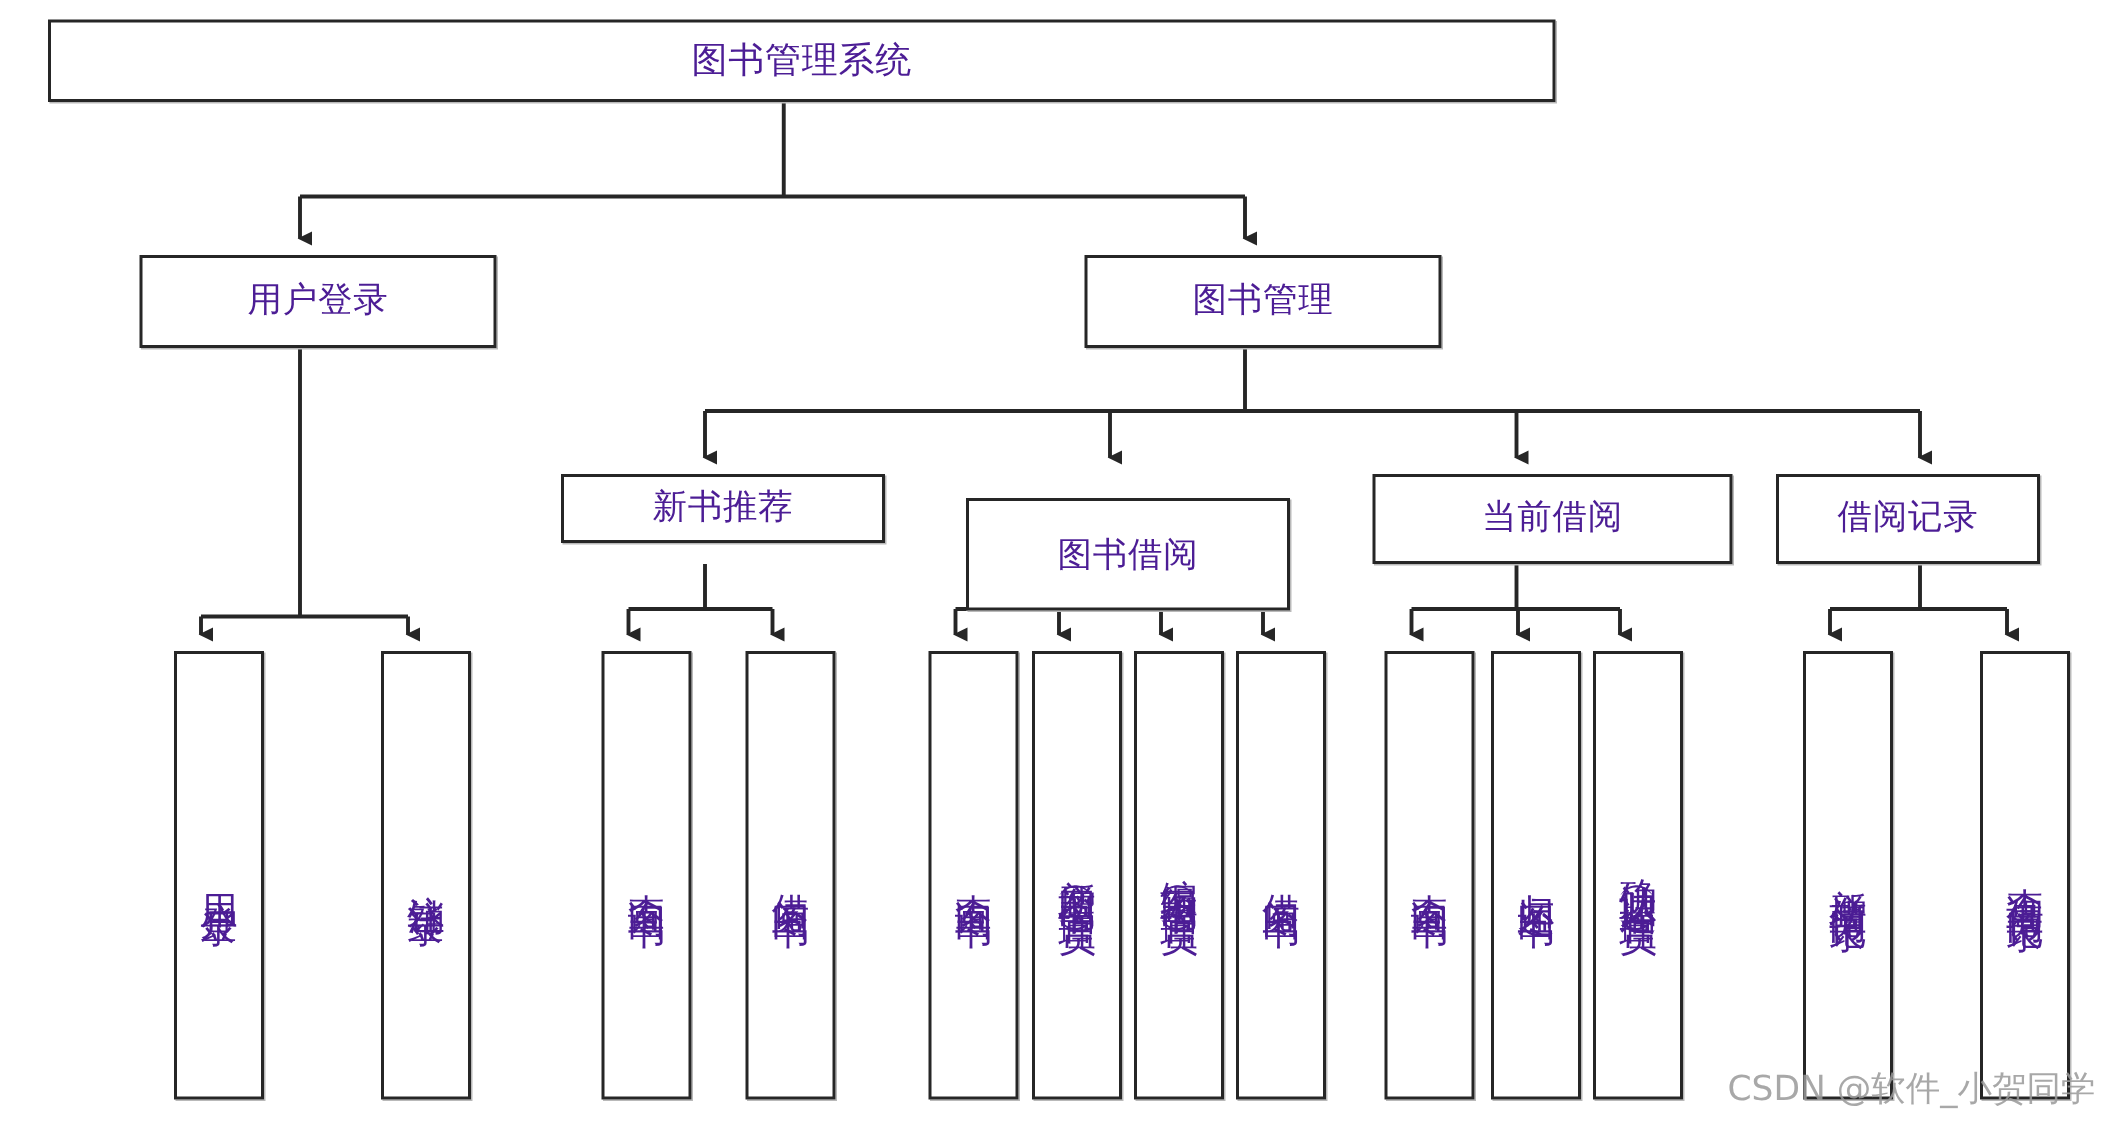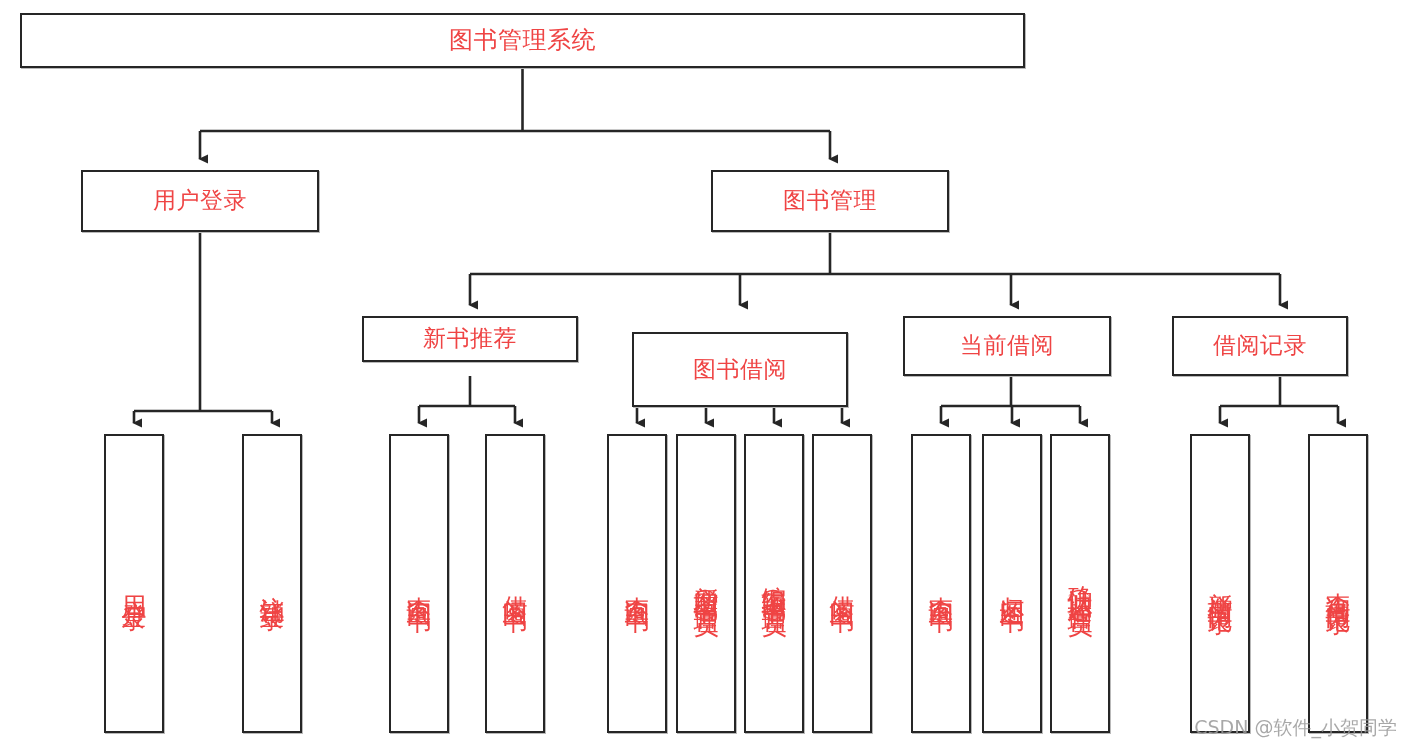--- a/index.html
+++ b/index.html
@@ -21,22 +21,23 @@
   }
   .node{
     position:absolute;
     box-sizing:border-box;
     background:#ffffff;
     border:2px solid #262626;
     box-shadow:1px 1px 0 0 #b9b9b9;
     display:flex;
     align-items:center;
     justify-content:center;
-    color:#ef4444;
+    color:#4c1d95;
     z-index:2;
+    margin-left:12px;
   }
   .node .lbl{
     display:block;
     text-align:center;
     line-height:1.18;
     white-space:nowrap;
   }
   
   .node.h .lbl{
     font-size:23px;
@@ -55,21 +56,21 @@
     -webkit-writing-mode:vertical-rl;
     font-size:25px;
     line-height:1.0;
     letter-spacing:4px;
     white-space:normal;
   }
   #watermark{
     position:absolute;
     right:8px;
     bottom:6px;
-    font-size:19px;
+    font-size:23px;
     color:#9a9a9a;
     opacity:.85;
     z-index:5;
     white-space:nowrap;
     font-family:"DejaVu Sans","Liberation Sans",sans-serif;
   }
 </style>
 </head>
 <body>
 
@@ -128,21 +129,21 @@
   <div class="node h" style="left: 711px; top: 170px; width: 238px; height: 62px;">
     <span class="lbl">图书管理</span>
   </div>
 
   <div class="node h" style="left: 362px; top: 316px; width: 216px; height: 46px;">
     <span class="lbl">新书推荐</span>
   </div>
   <div class="node h" style="left: 632px; top: 332px; width: 216px; height: 75px; font-family: Liberation Serif, serif;">
     <span class="lbl">图书借阅</span>
   </div>
-  <div class="node h" style="left: 903px; top: 316px; width: 208px; height: 60px;">
+  <div class="node h" style="left: 903px; top: 316px; width: 240px; height: 60px;">
     <span class="lbl">当前借阅</span>
   </div>
   <div class="node h" style="left: 1172px; top: 316px; width: 176px; height: 60px;">
     <span class="lbl">借阅记录</span>
   </div>
 
   <div class="node v" style="left: 104px; top: 434px; width: 60px; height: 299px;">
     <span class="lbl">用户登录</span>
   </div>
   <div class="node v" style="left: 242px; top: 434px; width: 60px; height: 299px;">

